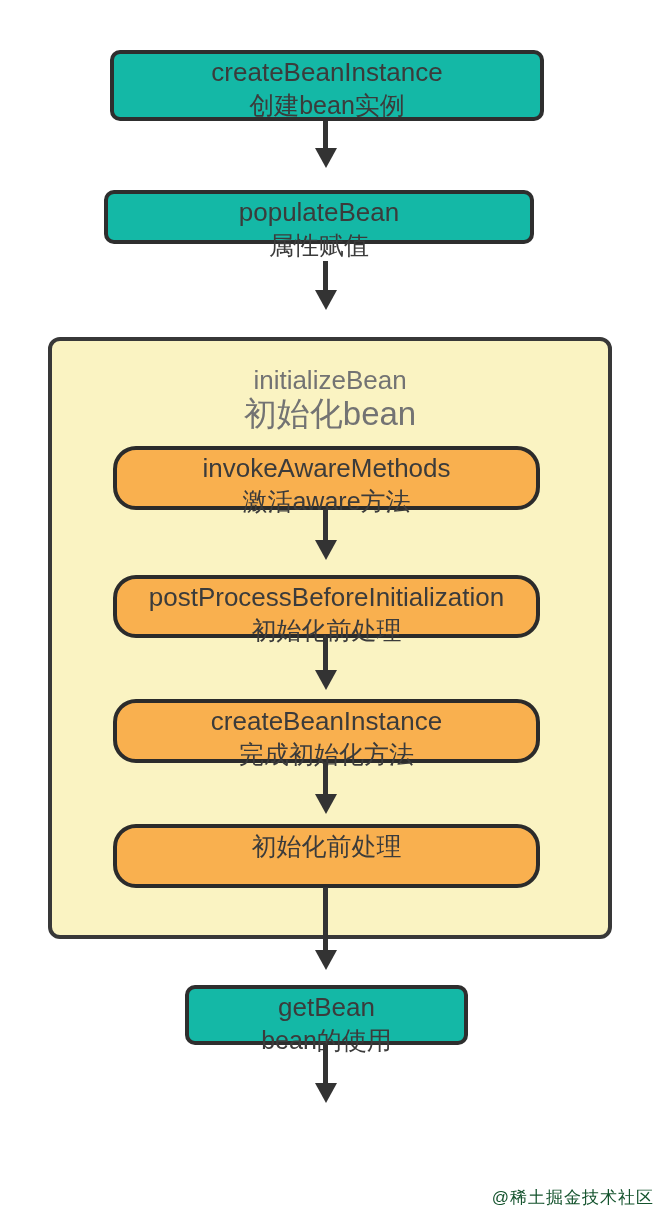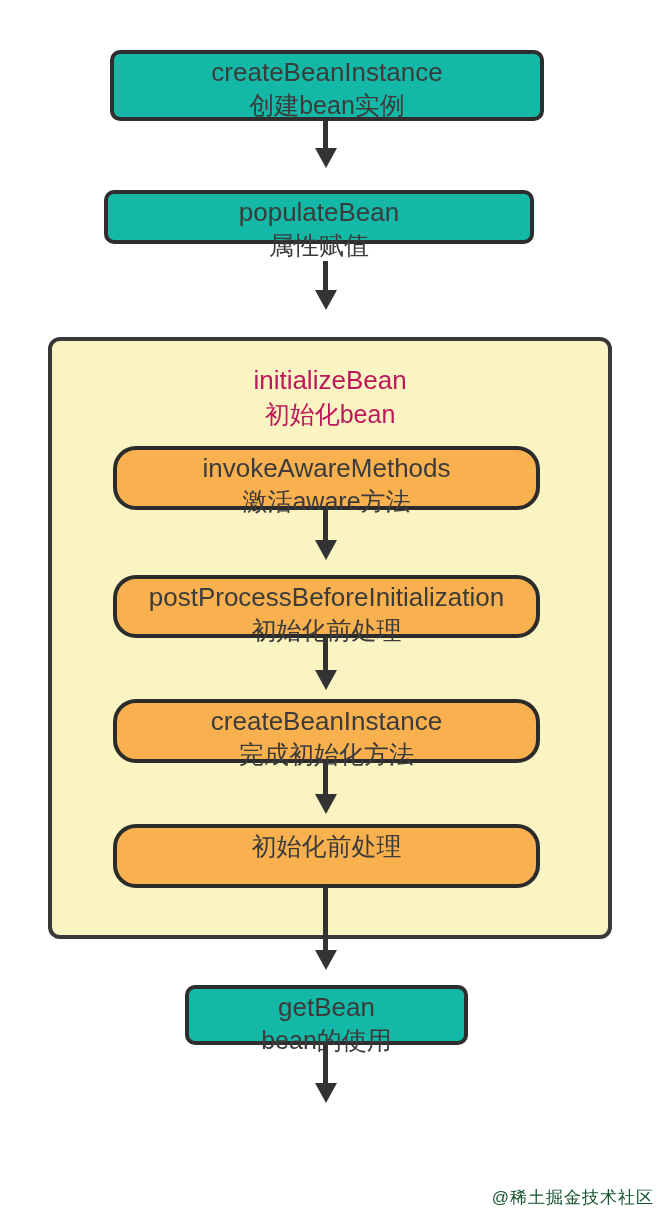--- a/index.html
+++ b/index.html
@@ -30,24 +30,24 @@
     box-sizing: border-box;
     border: 4px solid #383838;
     border-radius: 12px;
     background: #faf3c2;
   }
   .group-title {
     position: absolute;
     left: 0; right: 0;
     top: 22px;
     text-align: center;
-    color: #be185d;
+    color: #737373;
   }
   .group-title .t1 { font-size: 26px; line-height: 34px; }
-  .group-title .t2 { font-size: 25px; line-height: 34px; }
+  .group-title .t2 { font-size: 33px; line-height: 34px; }
   .arrow {
     position: absolute;
     width: 5px;
     background: #333333;
     z-index: 5;
   }
   .arrow::after {
     content: "";
     position: absolute;
     left: 50%;

